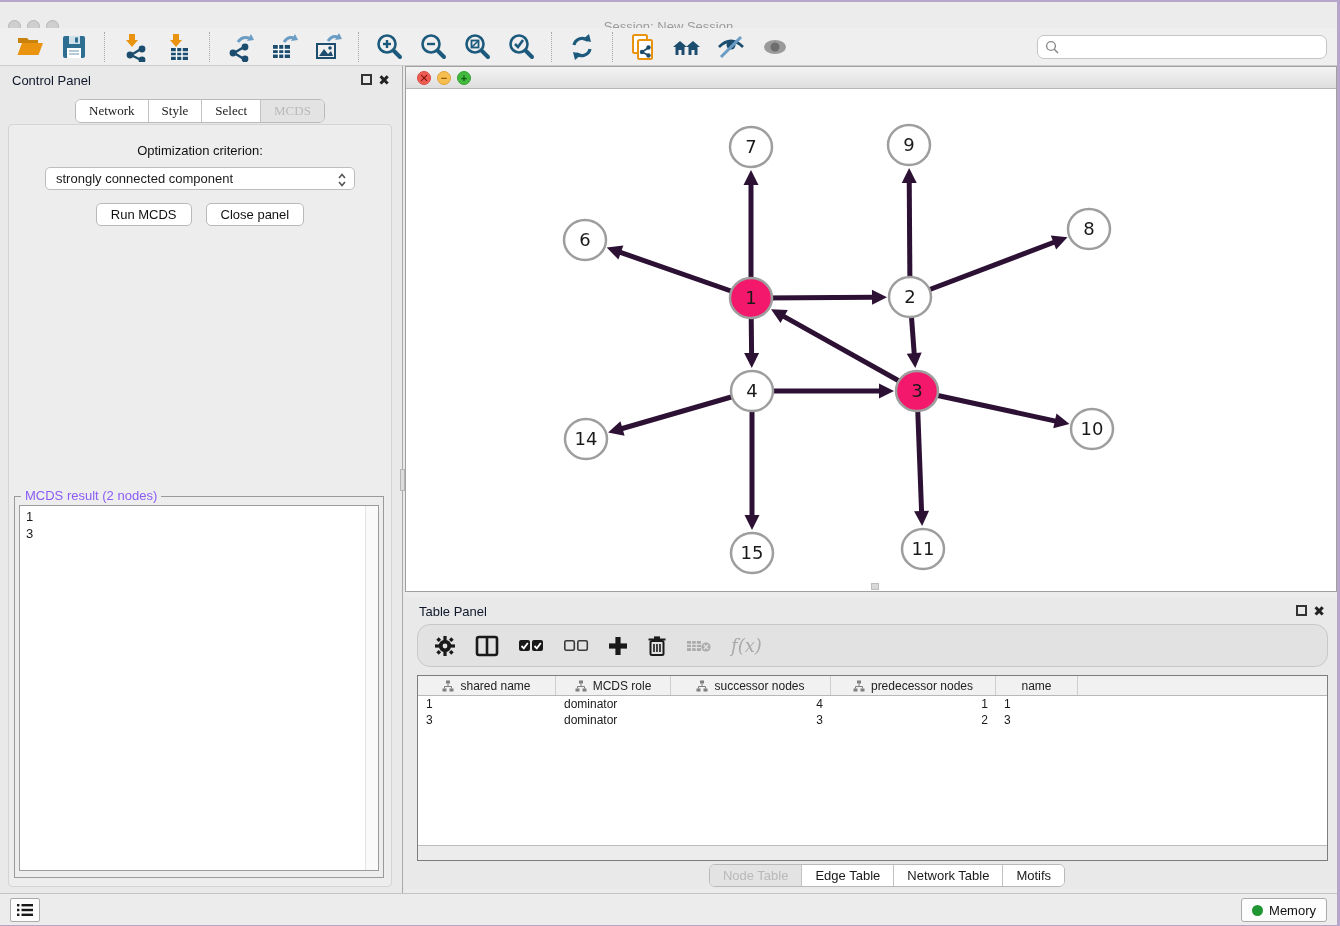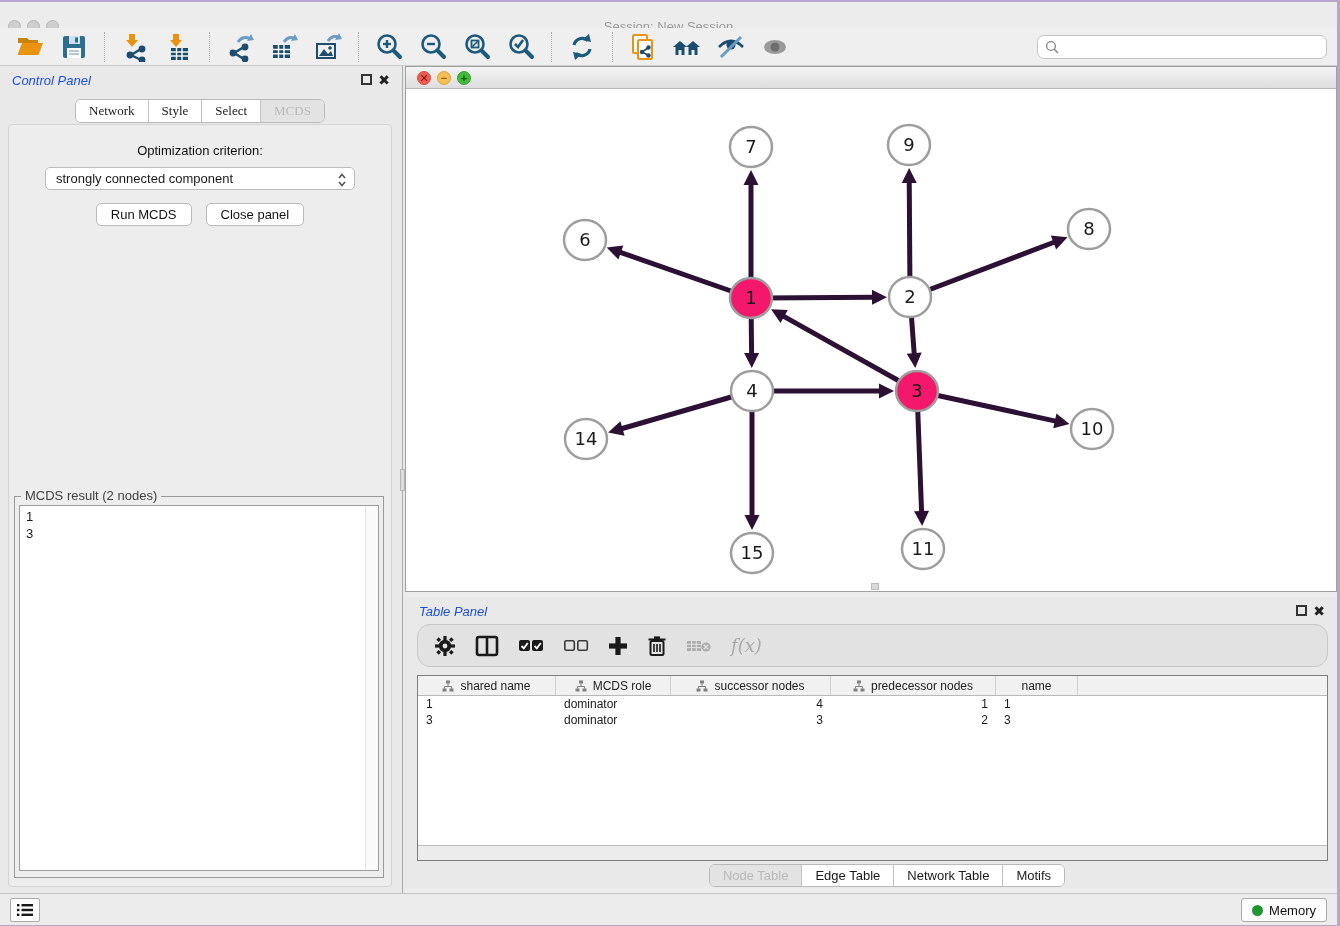--- a/index.html
+++ b/index.html
@@ -15,37 +15,37 @@
   
   .toolbar { position:absolute; left:0; top:26px; width:100%; height:38px; background:#efefef; border-bottom:1px solid #cccccc; display:flex; align-items:center; padding-left:8px; }
   .tb-icon { width:30px; height:30px; margin:0 7px; flex:0 0 auto; cursor:pointer; }
   .tb-sep { width:1px; height:30px; border-left:1px dotted #a8a8a8; margin:0 8px; }
   .searchbox { position:absolute; right:10px; top:7px; width:290px; height:24px; background:#ffffff; border:1px solid #c4c4c4; border-radius:7px; display:flex; align-items:center; padding-left:7px; }
   .searchbox input { border:none; outline:none; flex:1; font-size:13px; background:transparent; margin-left:5px; font-family:inherit; }
 
   
   .control-panel { position:absolute; left:0; top:64px; width:400px; height:827px; background:#e9e9e9; }
   .panel-header { position:relative; height:28px; }
-  .panel-title { position:absolute; left:12px; top:7px; font-size:13px; color:#1d4ed8;font-style:italic; }
+  .panel-title { position:absolute; left:12px; top:7px; font-size:13px; color:#0f172a; }
   .float-btn { position:absolute; top:8px; width:11px; height:11px; border:2px solid #333; cursor:pointer; }
   .close-btn { position:absolute; top:6px; font-size:14px; font-weight:bold; color:#222; cursor:pointer; }
   .tabs-row { position:absolute; left:0; width:100%; display:flex; justify-content:center; }
   .tabgroup { display:flex; border:1px solid #b9b9b9; border-radius:6px; overflow:hidden; background:#fff; }
   .tab { padding:3px 13px; font-size:13px; background:#fff; border-left:1px solid #c2c2c2; cursor:pointer; white-space:nowrap; }
   .tab:first-child { border-left:none; }
   .tab.selected { background:#e3e3e3; color:#b9b9b9; }
   .cp-tabs { top:33px;font-family:Liberation Serif, serif; }
   .cp-inner { position:absolute; left:8px; right:8px; top:58px; bottom:6px; background:#ededed; border:1px solid #d4d4d4; border-radius:4px; }
   .opt-label { margin-top:18px; text-align:center; font-size:13px; color:#111; }
   .criterion-select { position:relative; margin:9px 36px 0 36px; height:23px; background:#fff; border:1px solid #bdbdbd; border-radius:5px; font-size:13px; display:flex; align-items:center; padding-left:10px; cursor:pointer; }
   .chevrons { position:absolute; right:7px; top:4px; }
   .btn-row { display:flex; justify-content:center; gap:14px; margin-top:13px; }
   .pushbtn { background:#fff; border:1px solid #b9b9b9; border-radius:5px; font-size:13px; padding:3px 14px; cursor:pointer; font-family:inherit; color:#111; }
   .result-box { position:absolute; left:14px; top:430px; width:370px; height:382px; border:1px solid #9a9a9a; background:#ededed; }
-  .result-legend { position:absolute; top:-9px; left:6px; background:#ededed; padding:0 4px; font-size:13px; color:#404040; }
+  .result-legend { position:absolute; top:-9px; left:6px; background:#ededed; padding:0 4px; font-size:13px; color:#8b5cf6; }
   .result-area { position:absolute; left:4px; right:4px; top:8px; bottom:6px; background:#fff; border:1px solid #9c9c9c; font-size:13px; line-height:17px; padding:2px 6px; overflow:hidden; }
   .result-scroll { position:absolute; right:0; top:0; bottom:0; width:13px; background:#fafafa; border-left:1px solid #e4e4e4; }
 
   
   .v-splitter { position:absolute; left:400px; top:64px; width:5px; height:827px; background:#e9e9e9; }
   .v-splitter .bar { position:absolute; left:2px; top:0; bottom:0; width:1px; background:#aaaaaa; }
   .v-splitter .grip { position:absolute; left:0; top:403px; width:5px; height:22px; background:#dcdcdc; border:1px solid #b5b5b5; }
 
   
   .net-window { position:absolute; left:405px; top:64px; width:932px; height:526px; border:1px solid #a0a0a0; background:#fff; }

